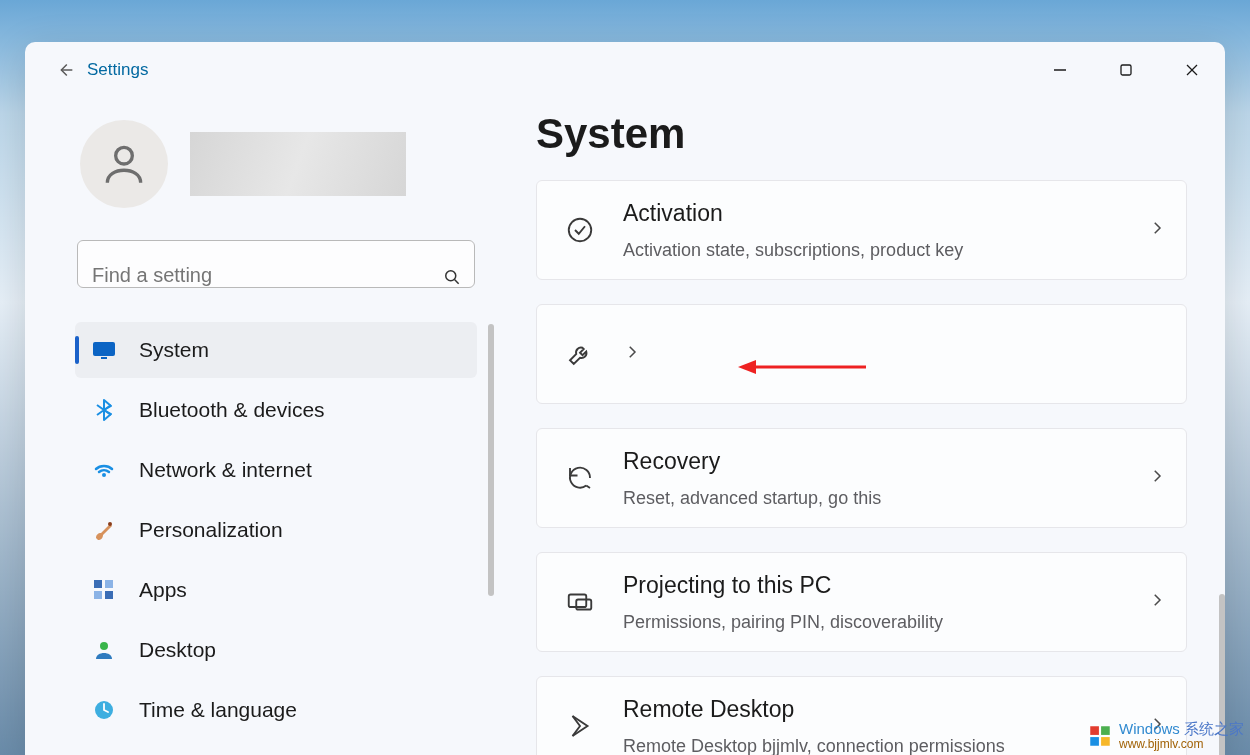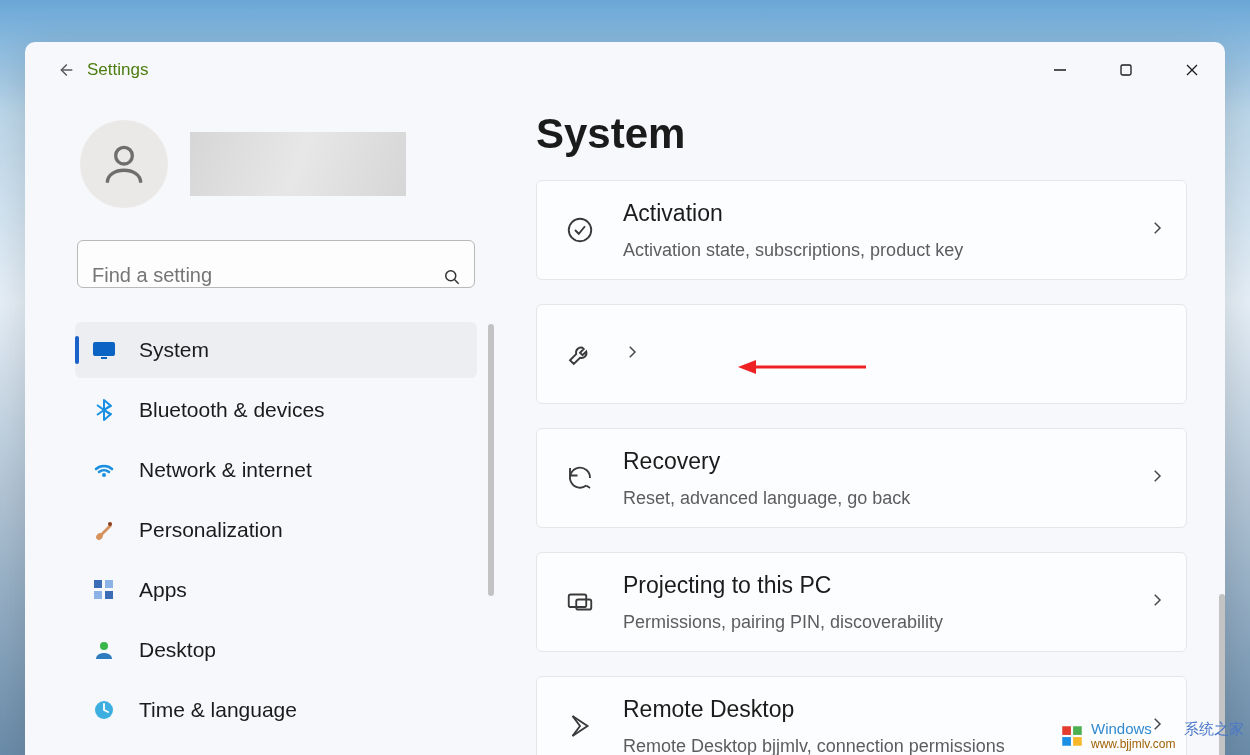--- a/index.html
+++ b/index.html
@@ -20,21 +20,21 @@
   }
   .titlebar {
     height: 56px;
     display: flex; align-items: center;
     padding: 0 0 0 18px;
   }
   .back-btn {
     width: 44px; height: 44px; display: flex; align-items: center; justify-content: center;
     color: #5a5a5a;
   }
-  .title-txt { font-size: 17px; color: #4d7c0f; margin-left: 0px;}
+  .title-txt { font-size: 17px; color: #0369a1; margin-left: 0px;}
   .winctrls { margin-left: auto; display: flex; }
   .winctrl { width: 66px; height: 44px; display:flex; align-items:center; justify-content:center; color:#1b1b1b; }
   .body { flex: 1; display: flex; min-height: 0; }
 
   
   .left {
     width: 455px; padding: 18px 0 0 0; position: relative;
   }
   .profile { display:flex; align-items:center; gap:22px; padding: 4px 30px 0 55px; }
   .avatar {
@@ -132,21 +132,21 @@
     position:absolute; right: 6px; bottom: 4px;
     display:flex; align-items:center; gap:6px;
     font-size: 13px; color:#318ad0;
     background: rgba(255,255,255,.0);
   }
   .wm-logo {
     width: 26px; height:26px;
   }
   .wm-txt { line-height:1.1; }
   .wm-txt .l1 { font-size:15px; }
-  .wm-txt .l1 .zh { color:#4b77c8;margin-left:28px; }
+  .wm-txt .l1 .zh { color:#4b77c8; }
   .wm-txt .l2 { font-size:12px; color:#a16207; }
 </style>
 </head>
 <body>
 
 <div class="win">
 
   <div class="titlebar">
     <div class="back-btn">
       <svg width="22" height="22" viewBox="0 0 24 24" fill="none" stroke="currentColor" stroke-width="1.6">
@@ -311,21 +311,21 @@
         <div class="card">
           <span class="c-icon">
             <svg width="30" height="30" viewBox="0 0 24 24" fill="none" stroke="currentColor" stroke-width="1.5">
                 <path d="M4 4v6h6"></path>
                 <path d="M20 12a8 8 0 10-3 6"></path>
                 <path d="M20 20l-3-2"></path>
               </svg>
           </span>
           <div class="c-text">
             <div class="c-title">Recovery</div>
-            <div class="c-sub">Reset, advanced language, go back</div>
+            <div class="c-sub">Reset, advanced startup, go this</div>
           </div>
           <span class="chev">
             <svg width="18" height="18" viewBox="0 0 24 24" fill="none" stroke="currentColor" stroke-width="2">
                 <path d="M9 5l7 7-7 7"></path>
               </svg>
           </span>
         </div>
 
         <div class="card">
           <span class="c-icon">

